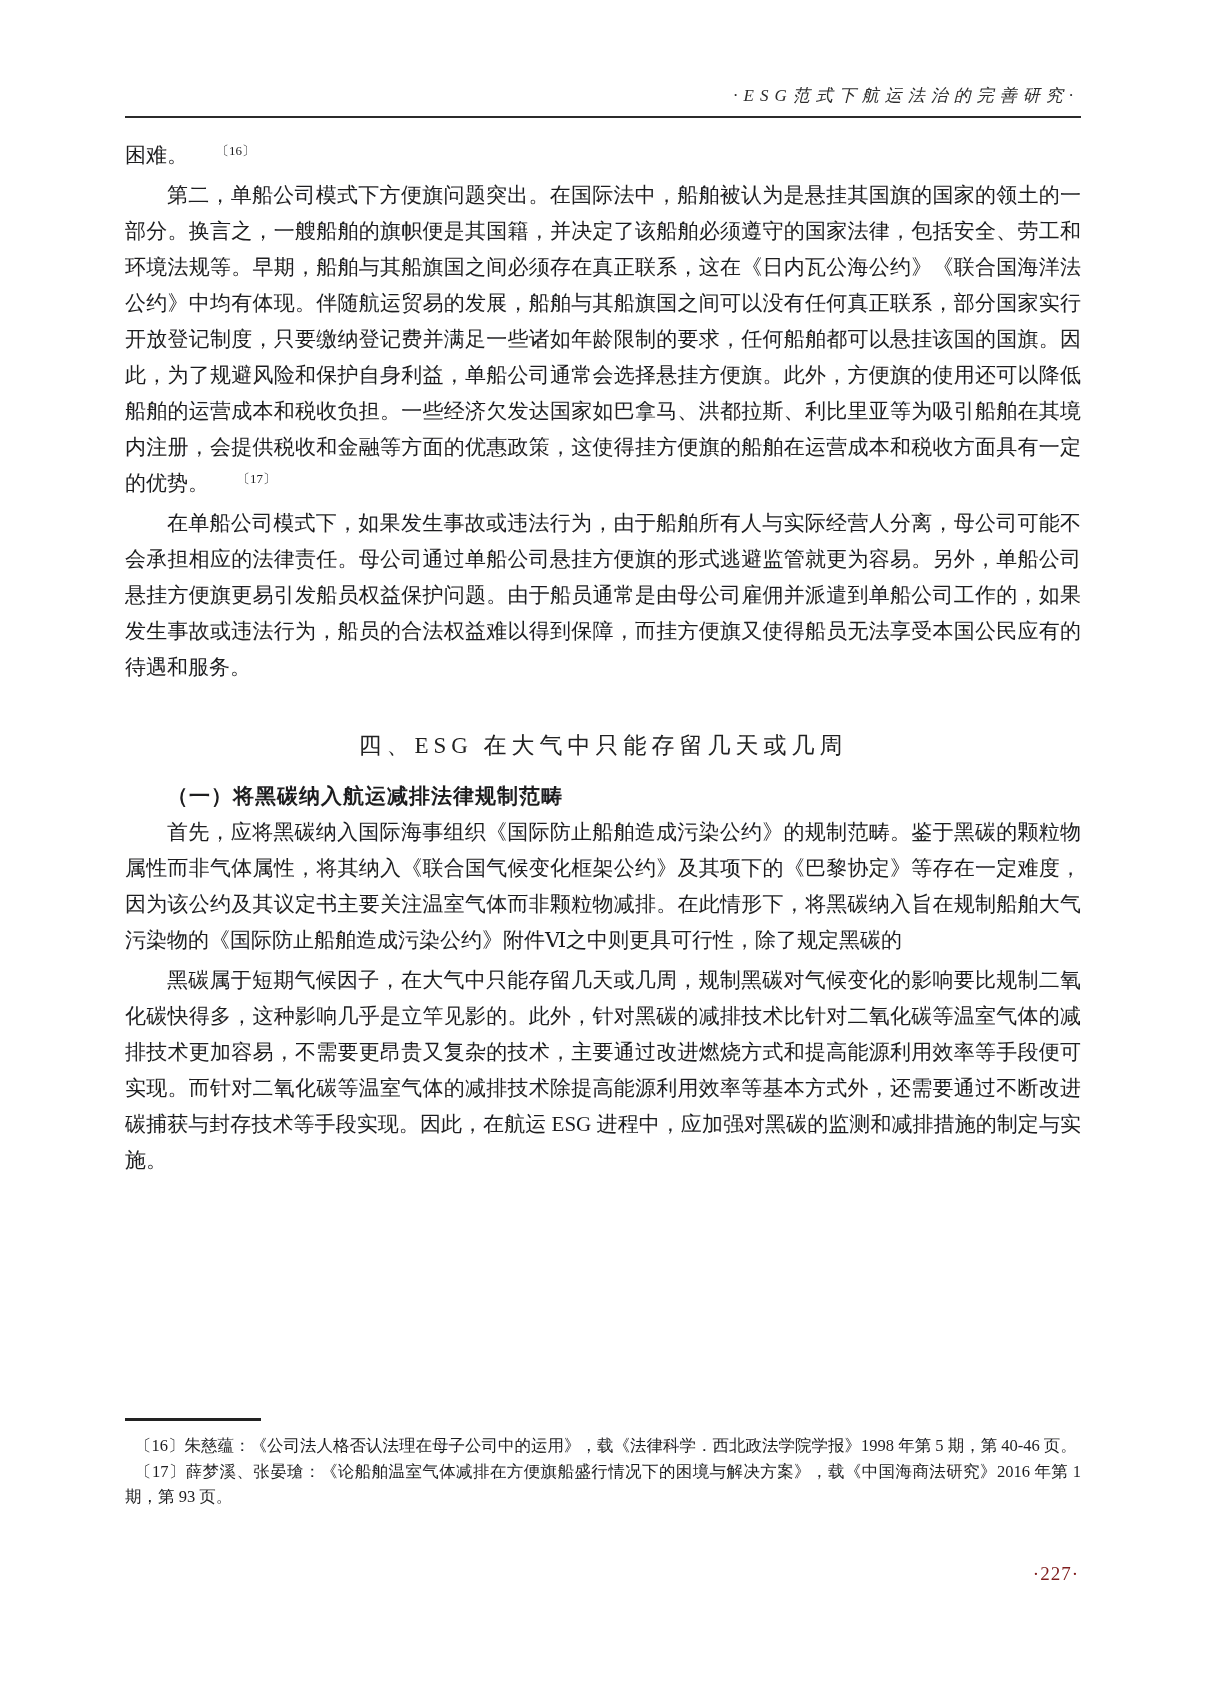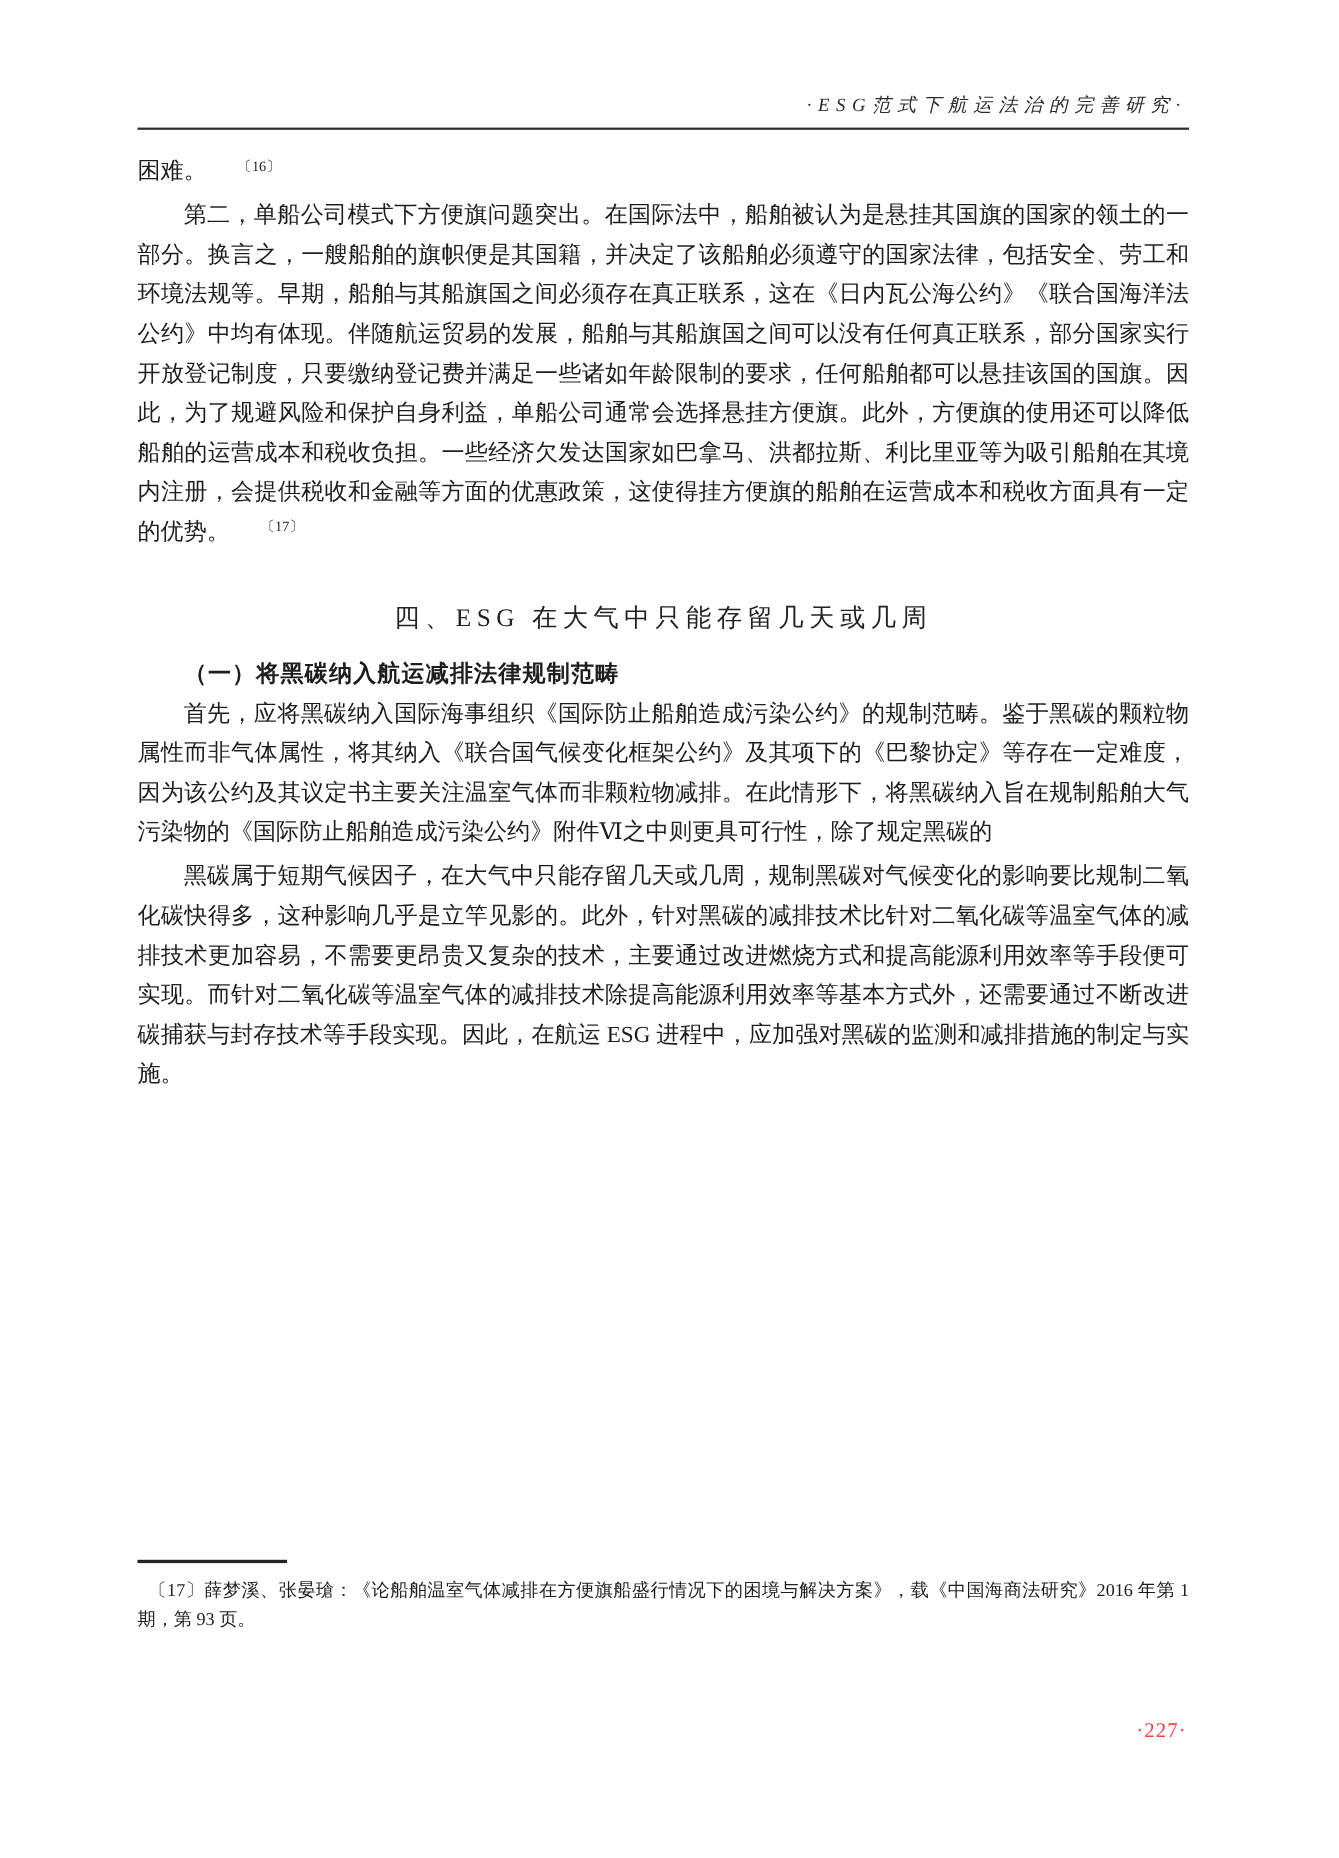--- a/index.html
+++ b/index.html
@@ -92,48 +92,50 @@
   .footnotes p.fn {
     margin: 0;
     text-indent: 10px;
   }
   .page-number {
     position: absolute;
     right: 138px;
     top: 1563px;
     font-size: 19px;
     letter-spacing: 1px;
-    color: #ef4444;
+    color: #7f1d1d;
   }
 </style>
 </head>
 <body>
 
 <div class="page">
   <div class="content">
 
     <div class="running-title">·ESG范式下航运法治的完善研究·</div>
     <div class="header-rule"></div>
 
     <div class="body-text">
       <p class="no-indent"><span>困难。</span><sup class="fnref">〔16〕</sup></p>
 
 
       <p><span>第二，单船公司模式下方便旗问题突出。在国际法中，船舶被认为是悬挂其国旗的国家的领土的一部分。换言之，一艘船舶的旗帜便是其国籍，并决定了该船舶必须遵守的国家法律，包括安全、劳工和环境法规等。早期，船舶与其船旗国之间必须存在真正联系，这在《日内瓦公海公约》《联合国海洋法公约》中均有体现。伴随航运贸易的发展，船舶与其船旗国之间可以没有任何真正联系，部分国家实行开放登记制度，只要缴纳登记费并满足一些诸如年龄限制的要求，任何船舶都可以悬挂该国的国旗。因此，为了规避风险和保护自身利益，单船公司通常会选择悬挂方便旗。此外，方便旗的使用还可以降低船舶的运营成本和税收负担。一些经济欠发达国家如巴拿马、洪都拉斯、利比里亚等为吸引船舶在其境内注册，会提供税收和金融等方面的优惠政策，这使得挂方便旗的船舶在运营成本和税收方面具有一定的优势。</span><sup class="fnref">〔17〕</sup></p>
 
+      <p>在单船公司模式下，如果发生事故或违法行为，由于船舶所有人与实际经营人分离，母公司可能不会承担相应的法律责任。母公司通过单船公司悬挂方便旗的形式逃避监管就更为容易。另外，单船公司悬挂方便旗更易引发船员权益保护问题。由于船员通常是由母公司雇佣并派遣到单船公司工作的，如果发生事故或违法行为，船员的合法权益难以得到保障，而挂方便旗又使得船员无法享受本国公民应有的待遇和服务。</p>
 
       <h2 class="section-heading">四、ESG 在大气中只能存留几天或几周</h2>
 
       <h3 class="subsection-heading">（一）将黑碳纳入航运减排法律规制范畴</h3>
 
       <p>首先，应将黑碳纳入国际海事组织《国际防止船舶造成污染公约》的规制范畴。鉴于黑碳的颗粒物属性而非气体属性，将其纳入《联合国气候变化框架公约》及其项下的《巴黎协定》等存在一定难度，因为该公约及其议定书主要关注温室气体而非颗粒物减排。在此情形下，将黑碳纳入旨在规制船舶大气污染物的《国际防止船舶造成污染公约》附件Ⅵ之中则更具可行性，除了规定黑碳的</p>
 
       <p>黑碳属于短期气候因子，在大气中只能存留几天或几周，规制黑碳对气候变化的影响要比规制二氧化碳快得多，这种影响几乎是立竿见影的。此外，针对黑碳的减排技术比针对二氧化碳等温室气体的减排技术更加容易，不需要更昂贵又复杂的技术，主要通过改进燃烧方式和提高能源利用效率等手段便可实现。而针对二氧化碳等温室气体的减排技术除提高能源利用效率等基本方式外，还需要通过不断改进碳捕获与封存技术等手段实现。因此，在航运 ESG 进程中，应加强对黑碳的监测和减排措施的制定与实施。</p>
     </div>
   </div>
 
   <div class="footnotes">
     <div class="fn-rule"></div>
+    <p class="fn">〔16〕朱慈蕴：《公司法人格否认法理在母子公司中的运用》，载《法律科学．西北政法学院学报》1998 年第 5 期，第 40-46 页。</p>
     <p class="fn">〔17〕薛梦溪、张晏瑲：《论船舶温室气体减排在方便旗船盛行情况下的困境与解决方案》，载《中国海商法研究》2016 年第 1 期，第 93 页。</p>
   </div>
 
   <div class="page-number">·227·</div>
 </div>
 
 </body></html>

